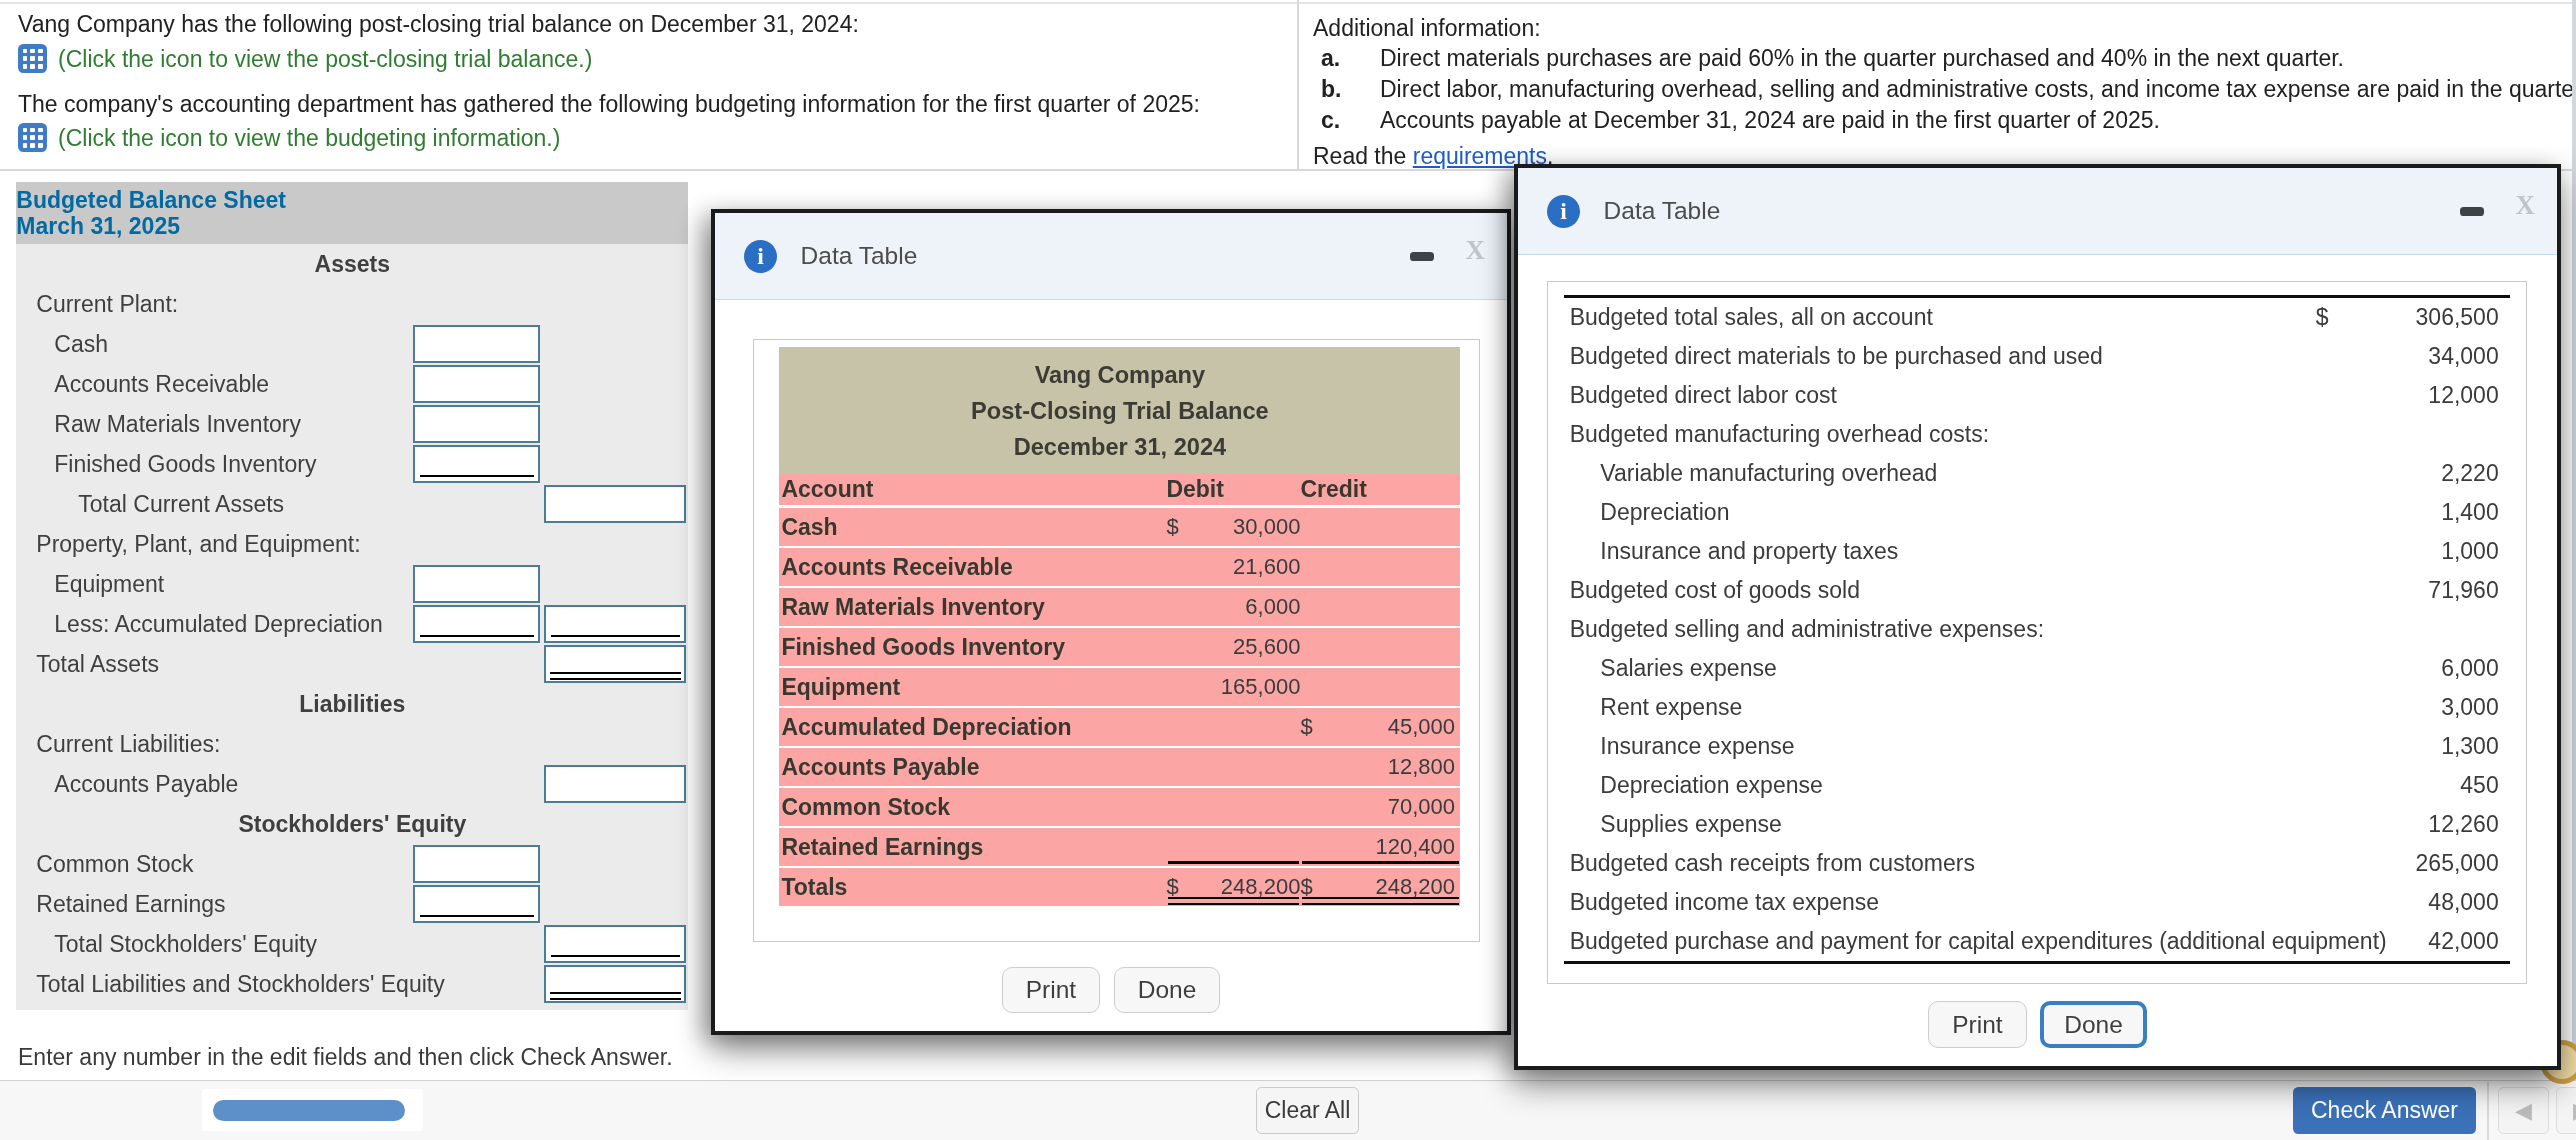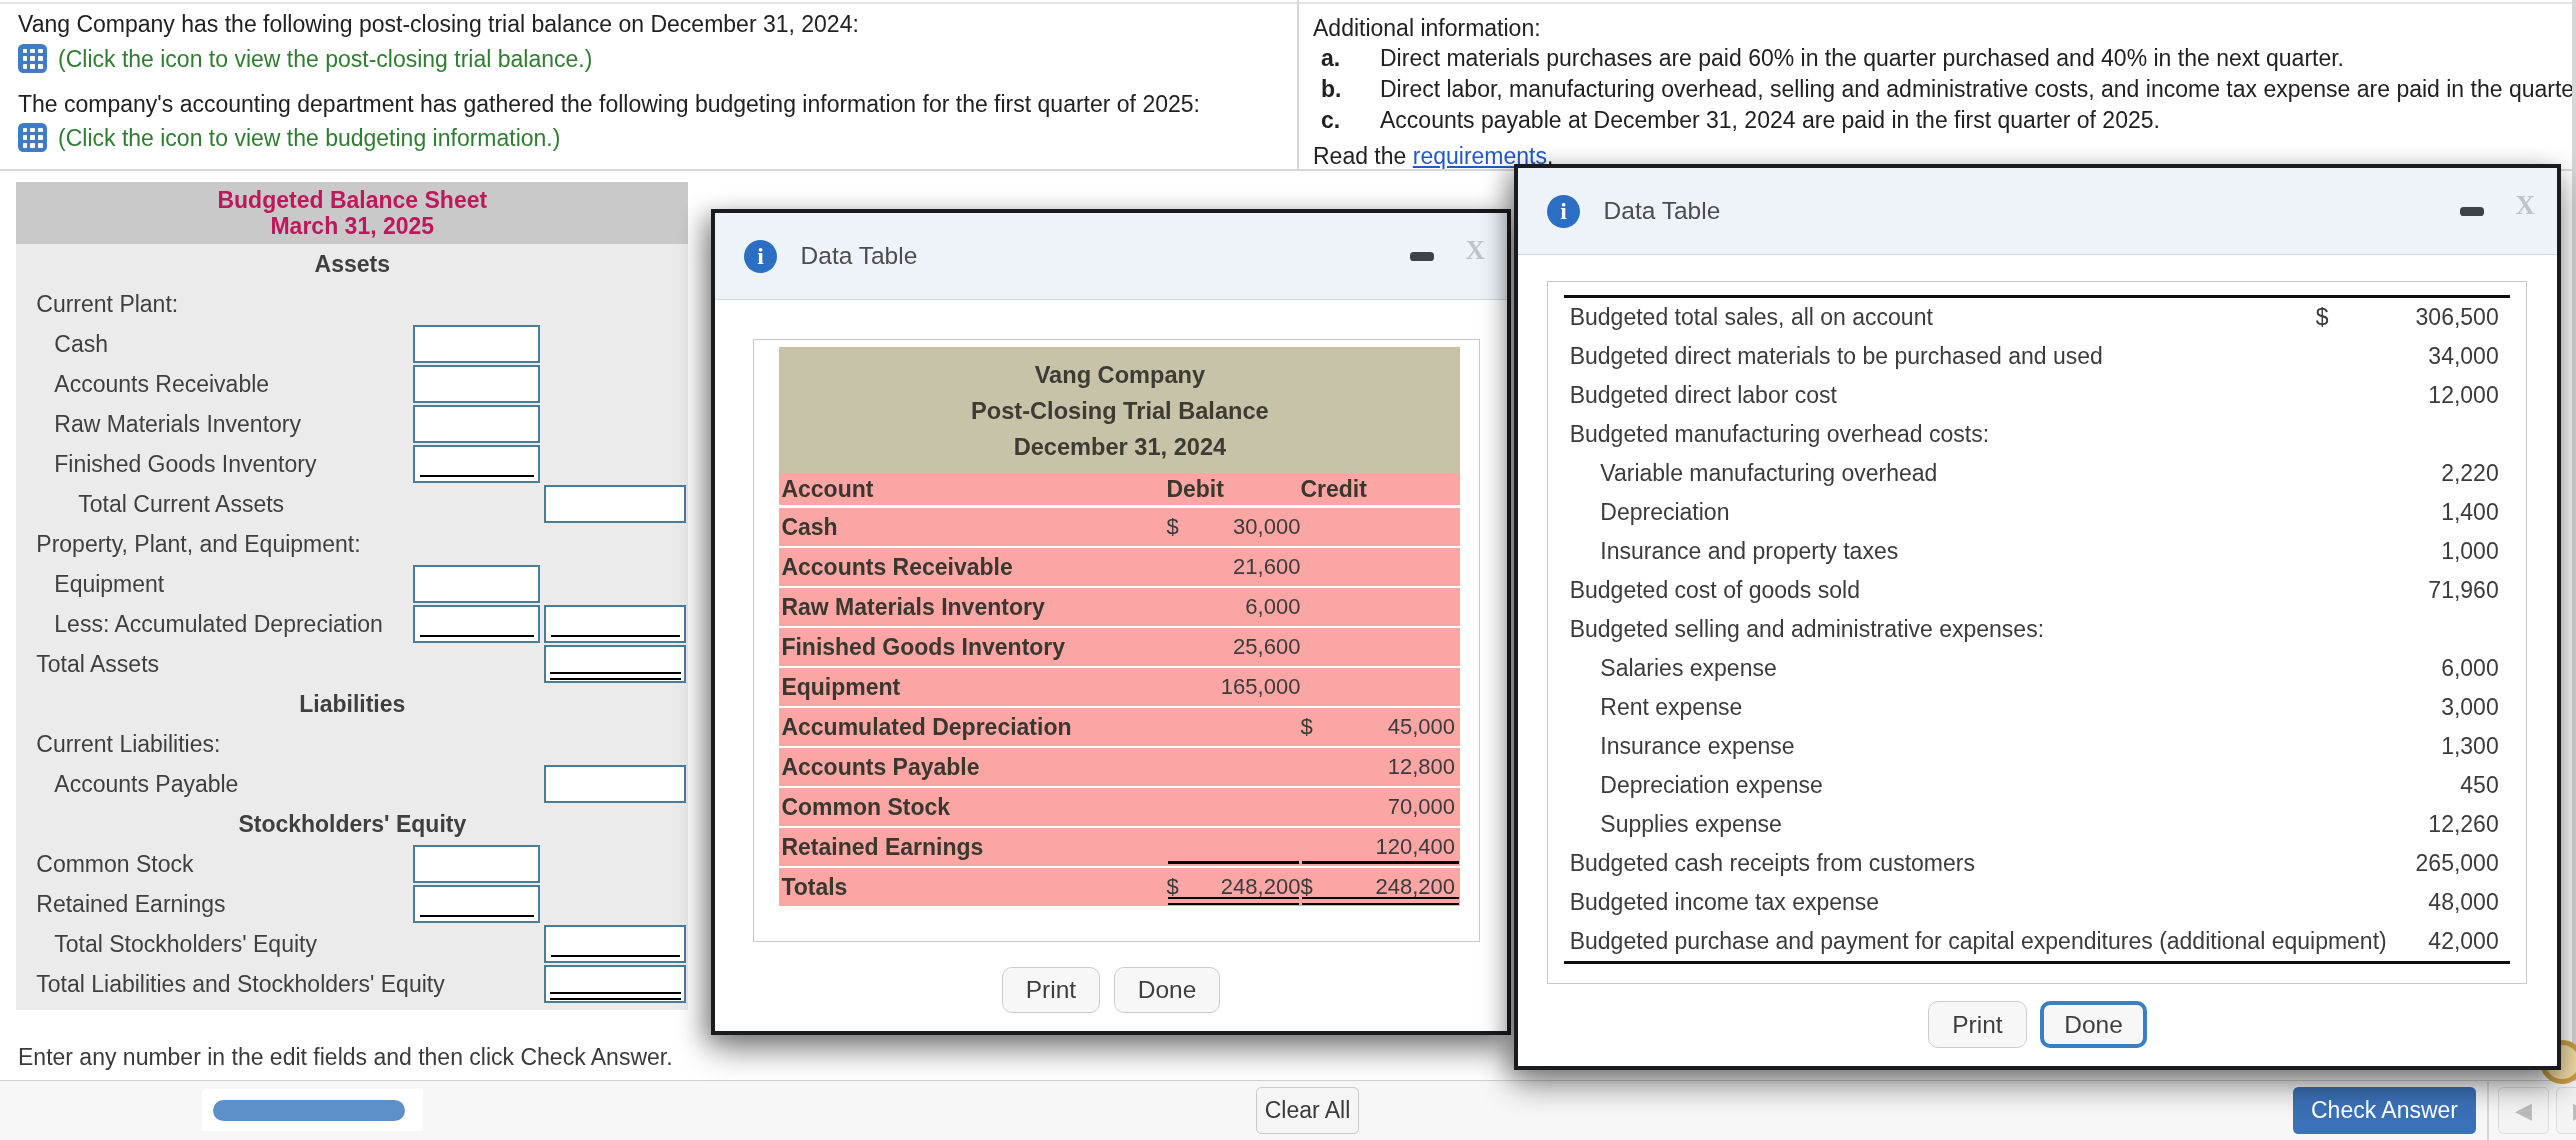--- a/index.html
+++ b/index.html
@@ -24,21 +24,21 @@
 
   .icon-link { display:flex; align-items:flex-end; gap:11px; cursor:pointer; }
   .green-link { font-size:23px; color:#2e7d30; }
   .blue-link { color:#1f5ac8; text-decoration:underline; }
 
   .addl-item { display:flex; }
   .addl-letter { font-weight:bold; width:59px; font-size:23px; color:#212121; }
 
   
   .sheet { left:16.3px; top:182px; width:672px; height:828px; background:#ebebeb; z-index:2; }
-  .sheet-head { height:62px; background:#c9c9c9; text-align:center; font-weight:bold; color:#be185d; padding-top:6.4px; }
+  .sheet-head { height:62px; background:#c9c9c9; text-align:left; font-weight:bold; color:#0369a1; padding-top:6.4px; }
   .sheet-head div { font-size:23px; line-height:25.4px; }
   .srow { position:relative; height:40px; }
   .srow .lbl { position:absolute; top:0; line-height:40px; font-size:23px; color:#3f3f3f; white-space:nowrap; }
   .srow.hdr .lbl { position:static; display:block; text-align:center; font-weight:bold; }
   .ind0 { left:20px; } .ind1 { left:38px; } .ind2 { left:62px; }
   .ibox { position:absolute; top:0.9px; height:38px; background:#fff; border:2.7px solid #4b7d97; }
   .ibox.b1 { left:397px; width:127px; }
   .ibox.b2 { left:528px; width:142px; }
   .ul-s { position:absolute; left:4.5px; right:4.5px; bottom:3.6px; height:2.7px; background:#000; }
   .ul-d { position:absolute; left:3.6px; right:3.6px; bottom:0.9px; height:8.2px; border-top:2.7px solid #000; border-bottom:2.7px solid #000; }

